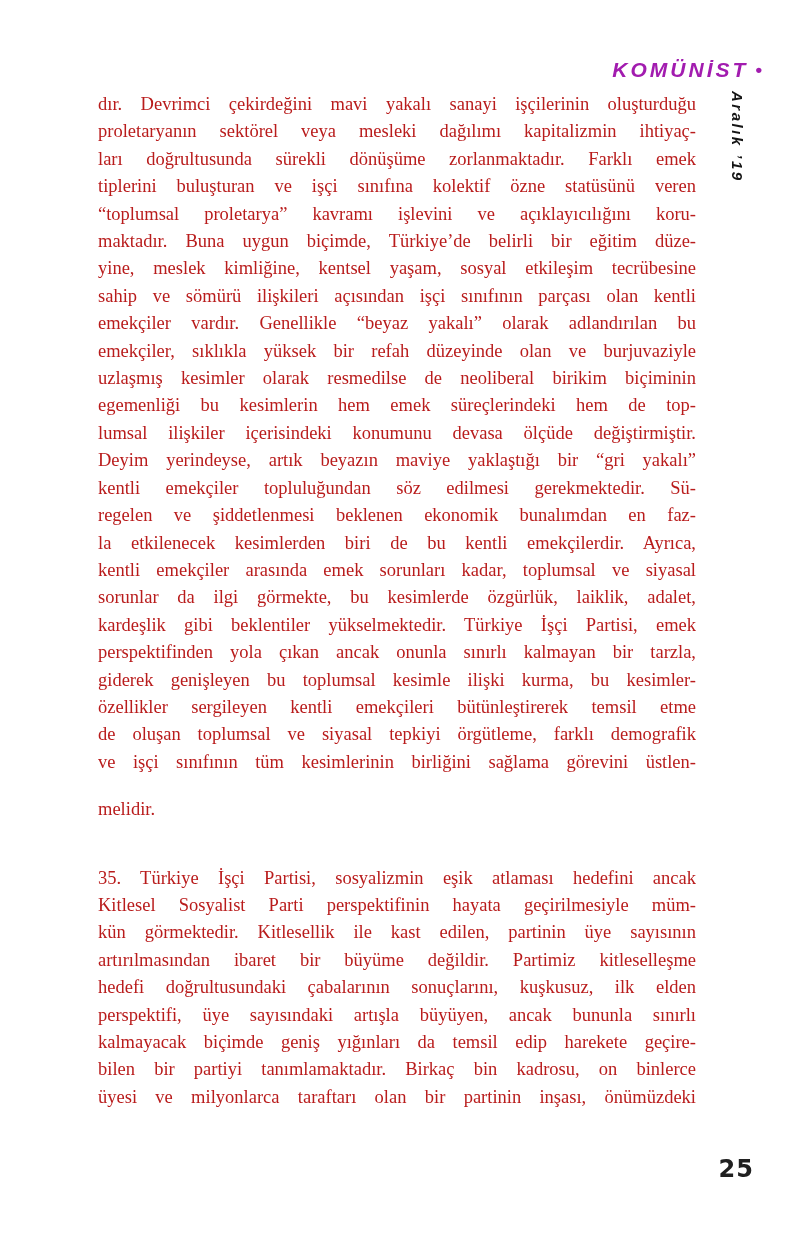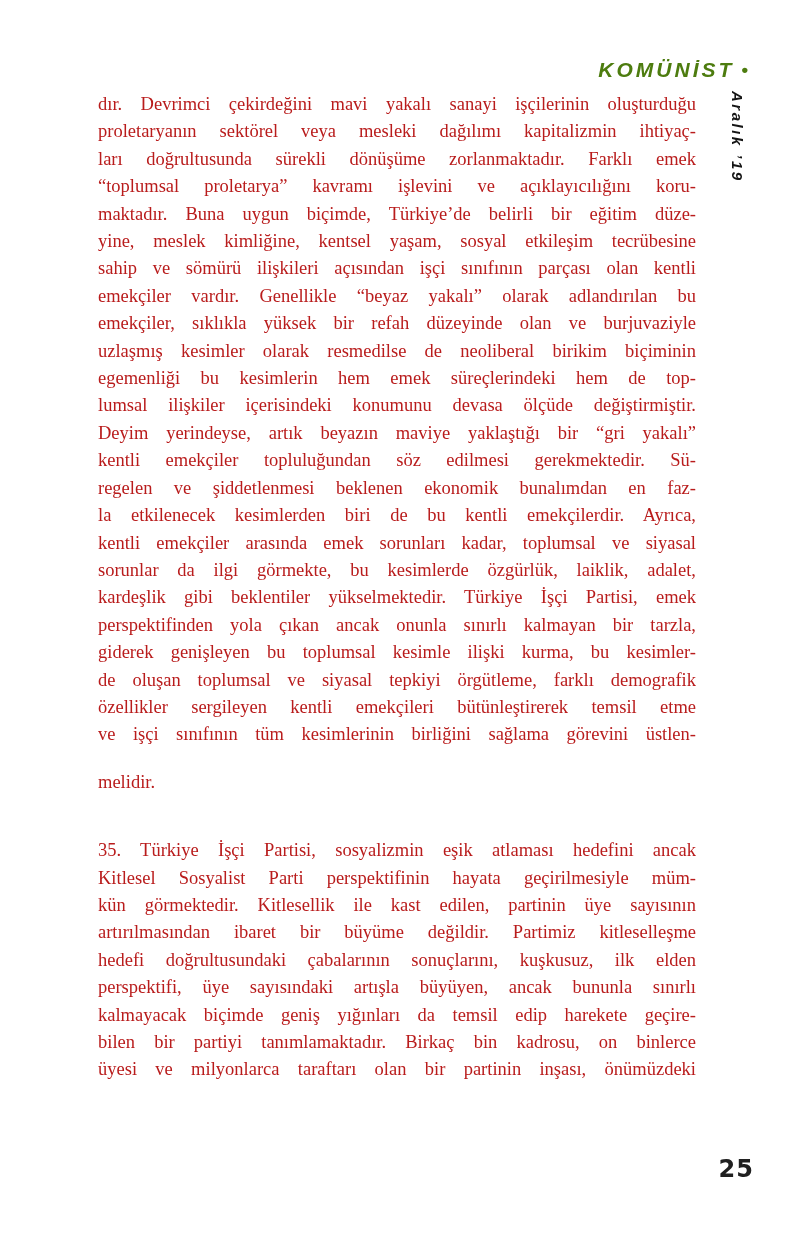--- a/index.html
+++ b/index.html
@@ -8,27 +8,27 @@
     position: relative;
     width: 798px;
     height: 1241px;
     background: #ffffff;
     overflow: hidden;
     font-family: "Liberation Serif", serif;
   }
   .journal-title {
     position: absolute;
     top: 58px;
-    right: 50px;
+    right: 36px;
     font-family: "Liberation Sans", sans-serif;
     font-weight: bold;
     font-style: italic;
     font-size: 21px;
     letter-spacing: 3px;
-    color: #4d7c0f;
+    color: #a21caf;
     white-space: nowrap;
   }
   .journal-title .bullet {
     letter-spacing: 0;
     margin-left: 7px;
     font-size: 19px;
     vertical-align: 1px;
   }
   .issue-date {
     position: absolute;
@@ -82,40 +82,41 @@
     <span>KOMÜNİST</span><span class="bullet">•</span>
   </div>
 
   <div class="issue-date">Aralık ’19</div>
 
   <main class="body-text">
     <div class="paragraph" data-last-left="true">
         <div class="line">dır. Devrimci çekirdeğini mavi yakalı sanayi işçilerinin oluşturduğu</div>
         <div class="line">proletaryanın sektörel veya mesleki dağılımı kapitalizmin ihtiyaç-</div>
         <div class="line">ları doğrultusunda sürekli dönüşüme zorlanmaktadır. Farklı emek</div>
+        <div class="line">tiplerini buluşturan ve işçi sınıfına kolektif özne statüsünü veren</div>
         <div class="line">“toplumsal proletarya” kavramı işlevini ve açıklayıcılığını koru-</div>
         <div class="line">maktadır. Buna uygun biçimde, Türkiye’de belirli bir eğitim düze-</div>
         <div class="line">yine, meslek kimliğine, kentsel yaşam, sosyal etkileşim tecrübesine</div>
         <div class="line">sahip ve sömürü ilişkileri açısından işçi sınıfının parçası olan kentli</div>
         <div class="line">emekçiler vardır. Genellikle “beyaz yakalı” olarak adlandırılan bu</div>
         <div class="line">emekçiler, sıklıkla yüksek bir refah düzeyinde olan ve burjuvaziyle</div>
         <div class="line">uzlaşmış kesimler olarak resmedilse de neoliberal birikim biçiminin</div>
         <div class="line">egemenliği bu kesimlerin hem emek süreçlerindeki hem de top-</div>
         <div class="line">lumsal ilişkiler içerisindeki konumunu devasa ölçüde değiştirmiştir.</div>
         <div class="line">Deyim yerindeyse, artık beyazın maviye yaklaştığı bir “gri yakalı”</div>
         <div class="line">kentli emekçiler topluluğundan söz edilmesi gerekmektedir. Sü-</div>
         <div class="line">regelen ve şiddetlenmesi beklenen ekonomik bunalımdan en faz-</div>
         <div class="line">la etkilenecek kesimlerden biri de bu kentli emekçilerdir. Ayrıca,</div>
         <div class="line">kentli emekçiler arasında emek sorunları kadar, toplumsal ve siyasal</div>
         <div class="line">sorunlar da ilgi görmekte, bu kesimlerde özgürlük, laiklik, adalet,</div>
         <div class="line">kardeşlik gibi beklentiler yükselmektedir. Türkiye İşçi Partisi, emek</div>
         <div class="line">perspektifinden yola çıkan ancak onunla sınırlı kalmayan bir tarzla,</div>
         <div class="line">giderek genişleyen bu toplumsal kesimle ilişki kurma, bu kesimler-</div>
+        <div class="line">özellikler sergileyen kentli emekçileri bütünleştirerek temsil etme</div>
         <div class="line">de oluşan toplumsal ve siyasal tepkiyi örgütleme, farklı demografik</div>
-        <div class="line">özellikler sergileyen kentli emekçileri bütünleştirerek temsil etme</div>
         <div class="line">ve işçi sınıfının tüm kesimlerinin birliğini sağlama görevini üstlen-</div>
         <div class="line">melidir.</div>
       </div>
     <div class="paragraph" data-last-left="false">
         <div class="line">35. Türkiye İşçi Partisi, sosyalizmin eşik atlaması hedefini ancak</div>
         <div class="line">Kitlesel Sosyalist Parti perspektifinin hayata geçirilmesiyle müm-</div>
         <div class="line">kün görmektedir. Kitlesellik ile kast edilen, partinin üye sayısının</div>
         <div class="line">artırılmasından ibaret bir büyüme değildir. Partimiz kitleselleşme</div>
         <div class="line">hedefi doğrultusundaki çabalarının sonuçlarını, kuşkusuz, ilk elden</div>
         <div class="line">perspektifi, üye sayısındaki artışla büyüyen, ancak bununla sınırlı</div>

